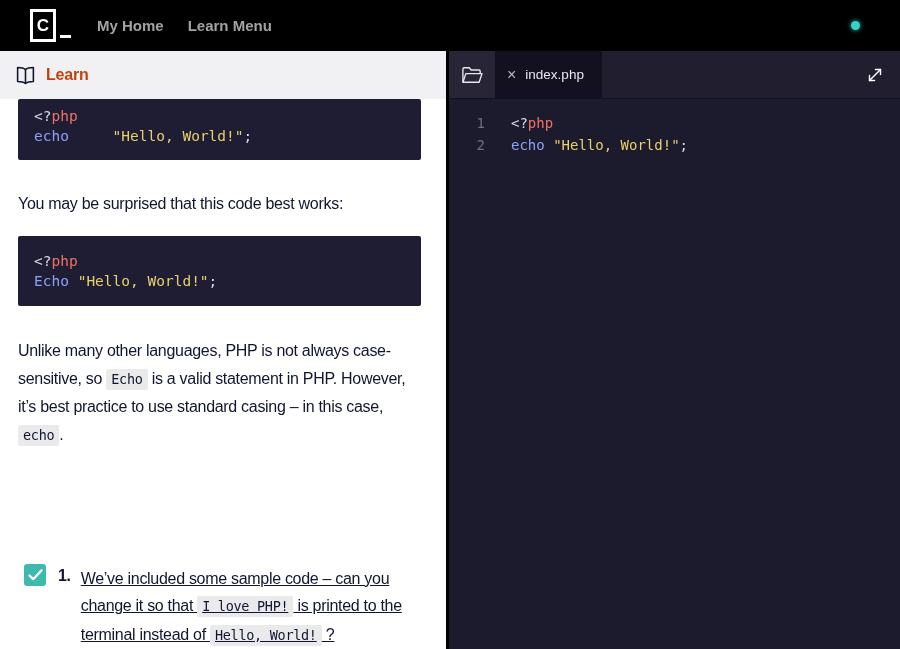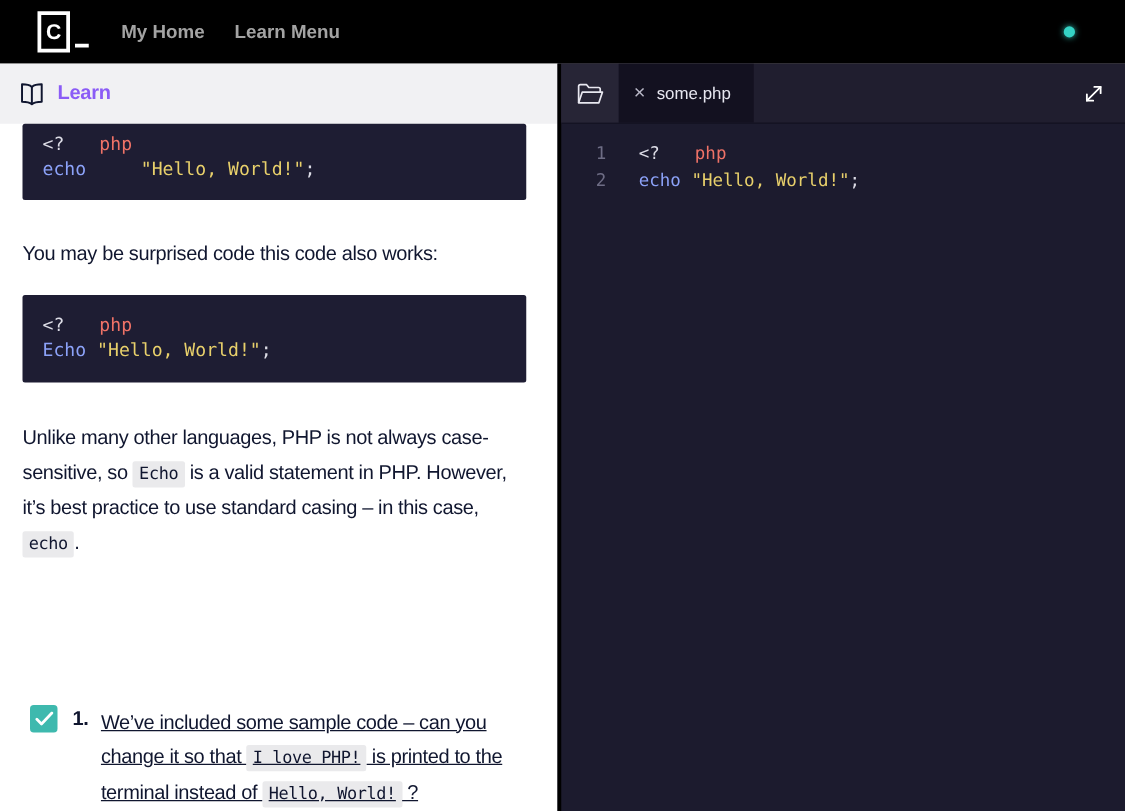--- a/index.html
+++ b/index.html
@@ -24,32 +24,32 @@
   
   .main { display:flex; height:598px; }
   .left-panel { width:446px; background:#fff; display:flex; flex-direction:column; }
   .right-panel { flex:1; background:#1c1b2e; border-left:3px solid #000;
                  display:flex; flex-direction:column; }
 
   
   .panel-header { height:48px; min-height:48px; background:#f1f1f3; display:flex;
                   align-items:center; padding-left:15px; }
   .panel-header .hicon { display:flex; margin-right:10px; }
-  .panel-header .htitle { color:#8b5cf6; font-weight:700; font-size:16px;
+  .panel-header .htitle { color:#c2410c; font-weight:700; font-size:16px;
                           letter-spacing:-0.2px; }
 
   
   .learn-content { padding:0 25px 0 18px; }
   .code-block { background:#1e1d33; border-radius:2px; color:#dcdce6;
                 font-family:"DejaVu Sans Mono", monospace; font-size:14.5px;
                 line-height:20px; padding:15px 16px; }
   .code-block.clipped { padding:7px 16px 14px; }
   .code-line { white-space:pre; }
   .tk-plain { color:#dcdce6; }
-  .tk-php   { color:#ef7267;margin-left:28px; }
+  .tk-php   { color:#ef7267; }
   .tk-kw    { color:#8ca2f8; }
   .tk-str   { color:#e8d06b; }
 
   .lesson-p { color:#10162f; font-size:16px; line-height:28px;
               letter-spacing:-0.3px; }
   .p1 { margin:30px 0 18px; }
   .p2 { margin:31px 0 0; }
   .inline-code { font-family:"DejaVu Sans Mono", monospace; font-size:13.5px;
                  background:#eaeaec; color:#10162f; padding:2px 5px 3px;
                  border-radius:2px; white-space:nowrap; }
@@ -113,21 +113,21 @@
       </span>
       <span class="htitle">Learn</span>
     </div>
 
     <div class="learn-content">
       <div class="code-block clipped">
           <div class="code-line"><span class="tk-plain">&lt;?</span><span class="tk-php">php</span></div>
           <div class="code-line"><span class="tk-kw">echo</span><span class="tk-plain">     </span><span class="tk-str">"Hello, World!"</span><span class="tk-plain">;</span></div>
         </div>
 
-      <p class="lesson-p p1">You may be surprised code this code also works:</p>
+      <p class="lesson-p p1">You may be surprised that this code best works:</p>
 
       <div class="code-block">
           <div class="code-line"><span class="tk-plain">&lt;?</span><span class="tk-php">php</span></div>
           <div class="code-line"><span class="tk-kw">Echo</span><span class="tk-plain"> </span><span class="tk-str">"Hello, World!"</span><span class="tk-plain">;</span></div>
         </div>
 
       <p class="lesson-p p2"><span>Unlike many other languages, PHP is not always case-sensitive, so </span><code class="inline-code">Echo</code><span> is a valid statement in PHP. However, it’s best practice to use standard casing – in this case, </span><code class="inline-code">echo</code><span>.</span></p>
     </div>
 
     <div class="spacer"></div>
@@ -149,21 +149,21 @@
 
     <div class="editor-toolbar">
       <div class="folder-btn">
         <svg width="22" height="20" viewBox="0 0 24 22" fill="none" stroke="#e8e8f0" stroke-width="1.5" stroke-linejoin="round">
           <path d="M2 19V4.5A1.5 1.5 0 013.5 3H9l2 2.5h8.5A1.5 1.5 0 0121 7v2.5"></path>
           <path d="M2 19l3.2-9.5H23L19.8 19H2z"></path>
         </svg>
       </div>
       <div class="tab">
         <span class="tab-close">×</span>
-        <span class="tab-label">some.php</span>
+        <span class="tab-label">index.php</span>
       </div>
       <div class="expand-btn">
         <svg width="22" height="22" viewBox="0 0 24 24" fill="none" stroke="#fff" stroke-width="1.6" stroke-linecap="round" stroke-linejoin="round">
           <path d="M6 18L18 6"></path>
           <path d="M12.5 6H18v5.5"></path>
           <path d="M11.5 18H6v-5.5"></path>
         </svg>
       </div>
     </div>
 

